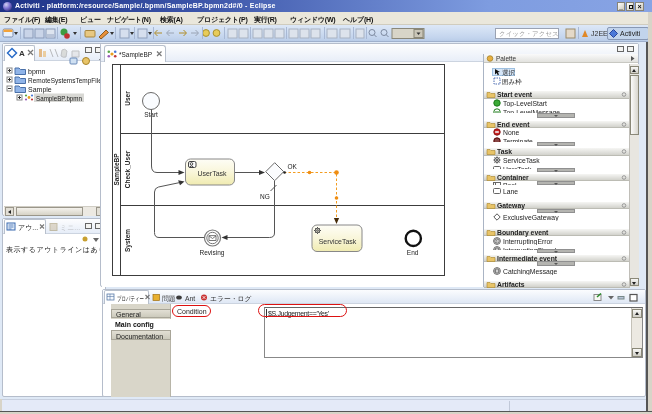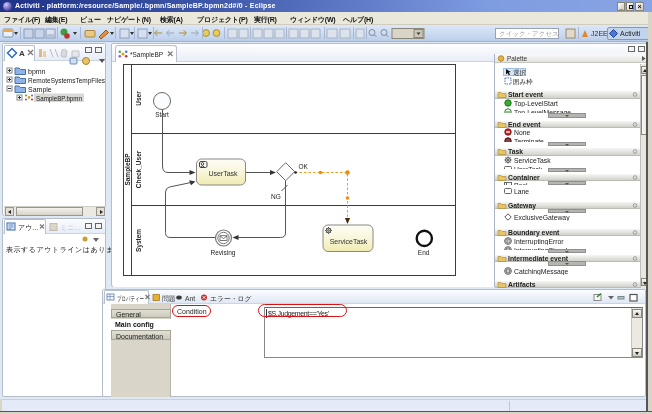--- a/index.html
+++ b/index.html
@@ -188,21 +188,21 @@
  </svg>
  <div class="minmax" style="right:13px;top:4px;"></div>
       <div class="minmax" style="right:3px;top:4px;"></div>
  <svg class="abs" style="right:3px;top:16px;" width="22" height="9">
         <circle cx="5" cy="4" r="2.5" fill="#c8a030"></circle>
         <path d="M15 3 l3 4 3 -4 z" fill="#666" transform="translate(-2,0)"></path>
       </svg>
  <div class="abs" style="left:3px;top:26px;font-size:7px;color:#222;white-space:nowrap;letter-spacing:0.55px;">表示するアウトラインはありません。</div>
 </div>
 
-<div class="abs panel" style="left:111px;top:43px;width:539px;height:244px;">
+<div class="abs panel" style="left:100px;top:43px;width:539px;height:244px;">
  <div class="abs" style="left:0;top:0;width:537px;height:18px;background:linear-gradient(#fefefe,#e8eef8);border-bottom:1px solid #ccd4e0;"></div>
  <div class="abs" style="left:3px;top:1px;width:62px;height:17px;background:#fff;border:1px solid #b8c0cc;border-bottom:none;border-radius:3px 3px 0 0;"></div>
  <svg class="abs" style="left:6px;top:4px;" width="60" height="12">
   <g transform="translate(5,6)">
           <circle cx="0" cy="0" r="1.6" fill="#e8a020"></circle>
           <circle cx="3.2" cy="-2.2" r="1.3" fill="#4a7ad8"></circle>
           <circle cx="3.2" cy="2.2" r="1.3" fill="#c03838"></circle>
           <circle cx="-3.2" cy="-2.2" r="1.3" fill="#58a848"></circle>
           <circle cx="-3.2" cy="2.2" r="1.3" fill="#9858b8"></circle>
         </g>

